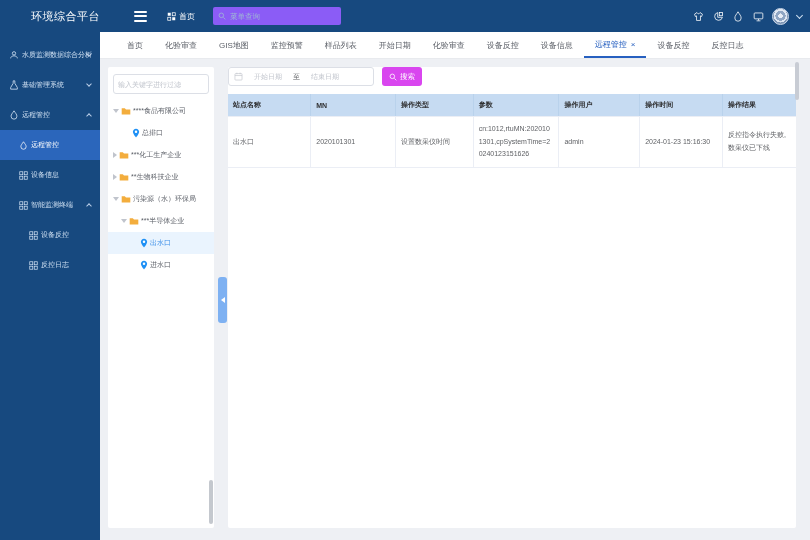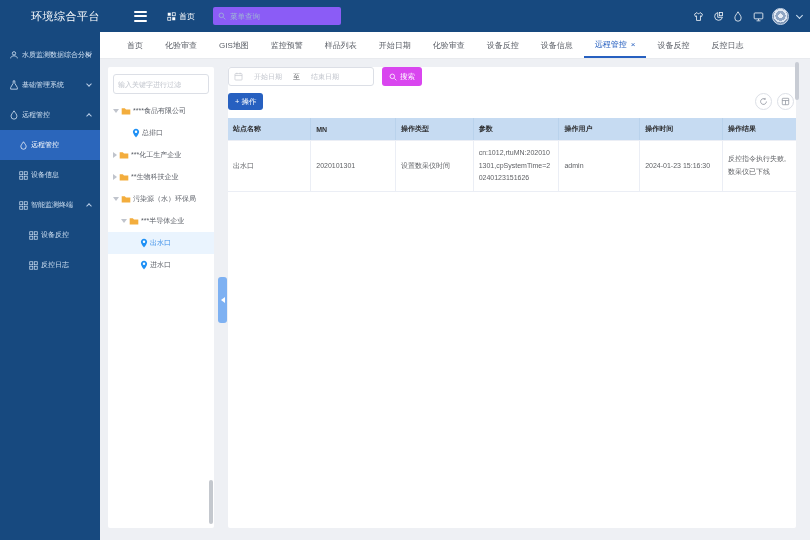--- a/index.html
+++ b/index.html
@@ -350,38 +350,20 @@
         </div>
         <button class="btn-blue">
           <svg width="8" height="8" viewBox="0 0 12 12">
               <circle cx="5" cy="5" r="3.4" fill="none" stroke="#fff" stroke-width="1.2"></circle>
               <line x1="8" y1="8" x2="11" y2="11" stroke="#fff" stroke-width="1.2"></line>
             </svg>
           <span>搜索</span>
         </button>
       </div>
 
-      <div class="action-row">
-        <button class="op-btn">+ 操作</button>
-        <div class="round-btns">
-          <span class="rbtn">
-            <svg width="9" height="9" viewBox="0 0 14 14">
-                <path d="M11.5 7a4.5 4.5 0 1 1-1.6-3.4" fill="none" stroke="#8a8f99" stroke-width="1.2"></path>
-                <path d="M10 1v3h-3z" fill="#8a8f99"></path>
-              </svg>
-          </span>
-          <span class="rbtn">
-            <svg width="9" height="9" viewBox="0 0 14 14">
-                <rect x="2" y="2" width="10" height="10" rx="1" fill="none" stroke="#8a8f99" stroke-width="1.1"></rect>
-                <line x1="2" y1="5.5" x2="12" y2="5.5" stroke="#8a8f99" stroke-width="1.1"></line>
-                <line x1="7" y1="5.5" x2="7" y2="12" stroke="#8a8f99" stroke-width="1.1"></line>
-              </svg>
-          </span>
-        </div>
-      </div>
 
       <table>
         <colgroup>
             <col class="c1">
             <col class="c2">
             <col class="c3">
             <col class="c4">
             <col class="c5">
             <col class="c6">
             <col class="c7">

